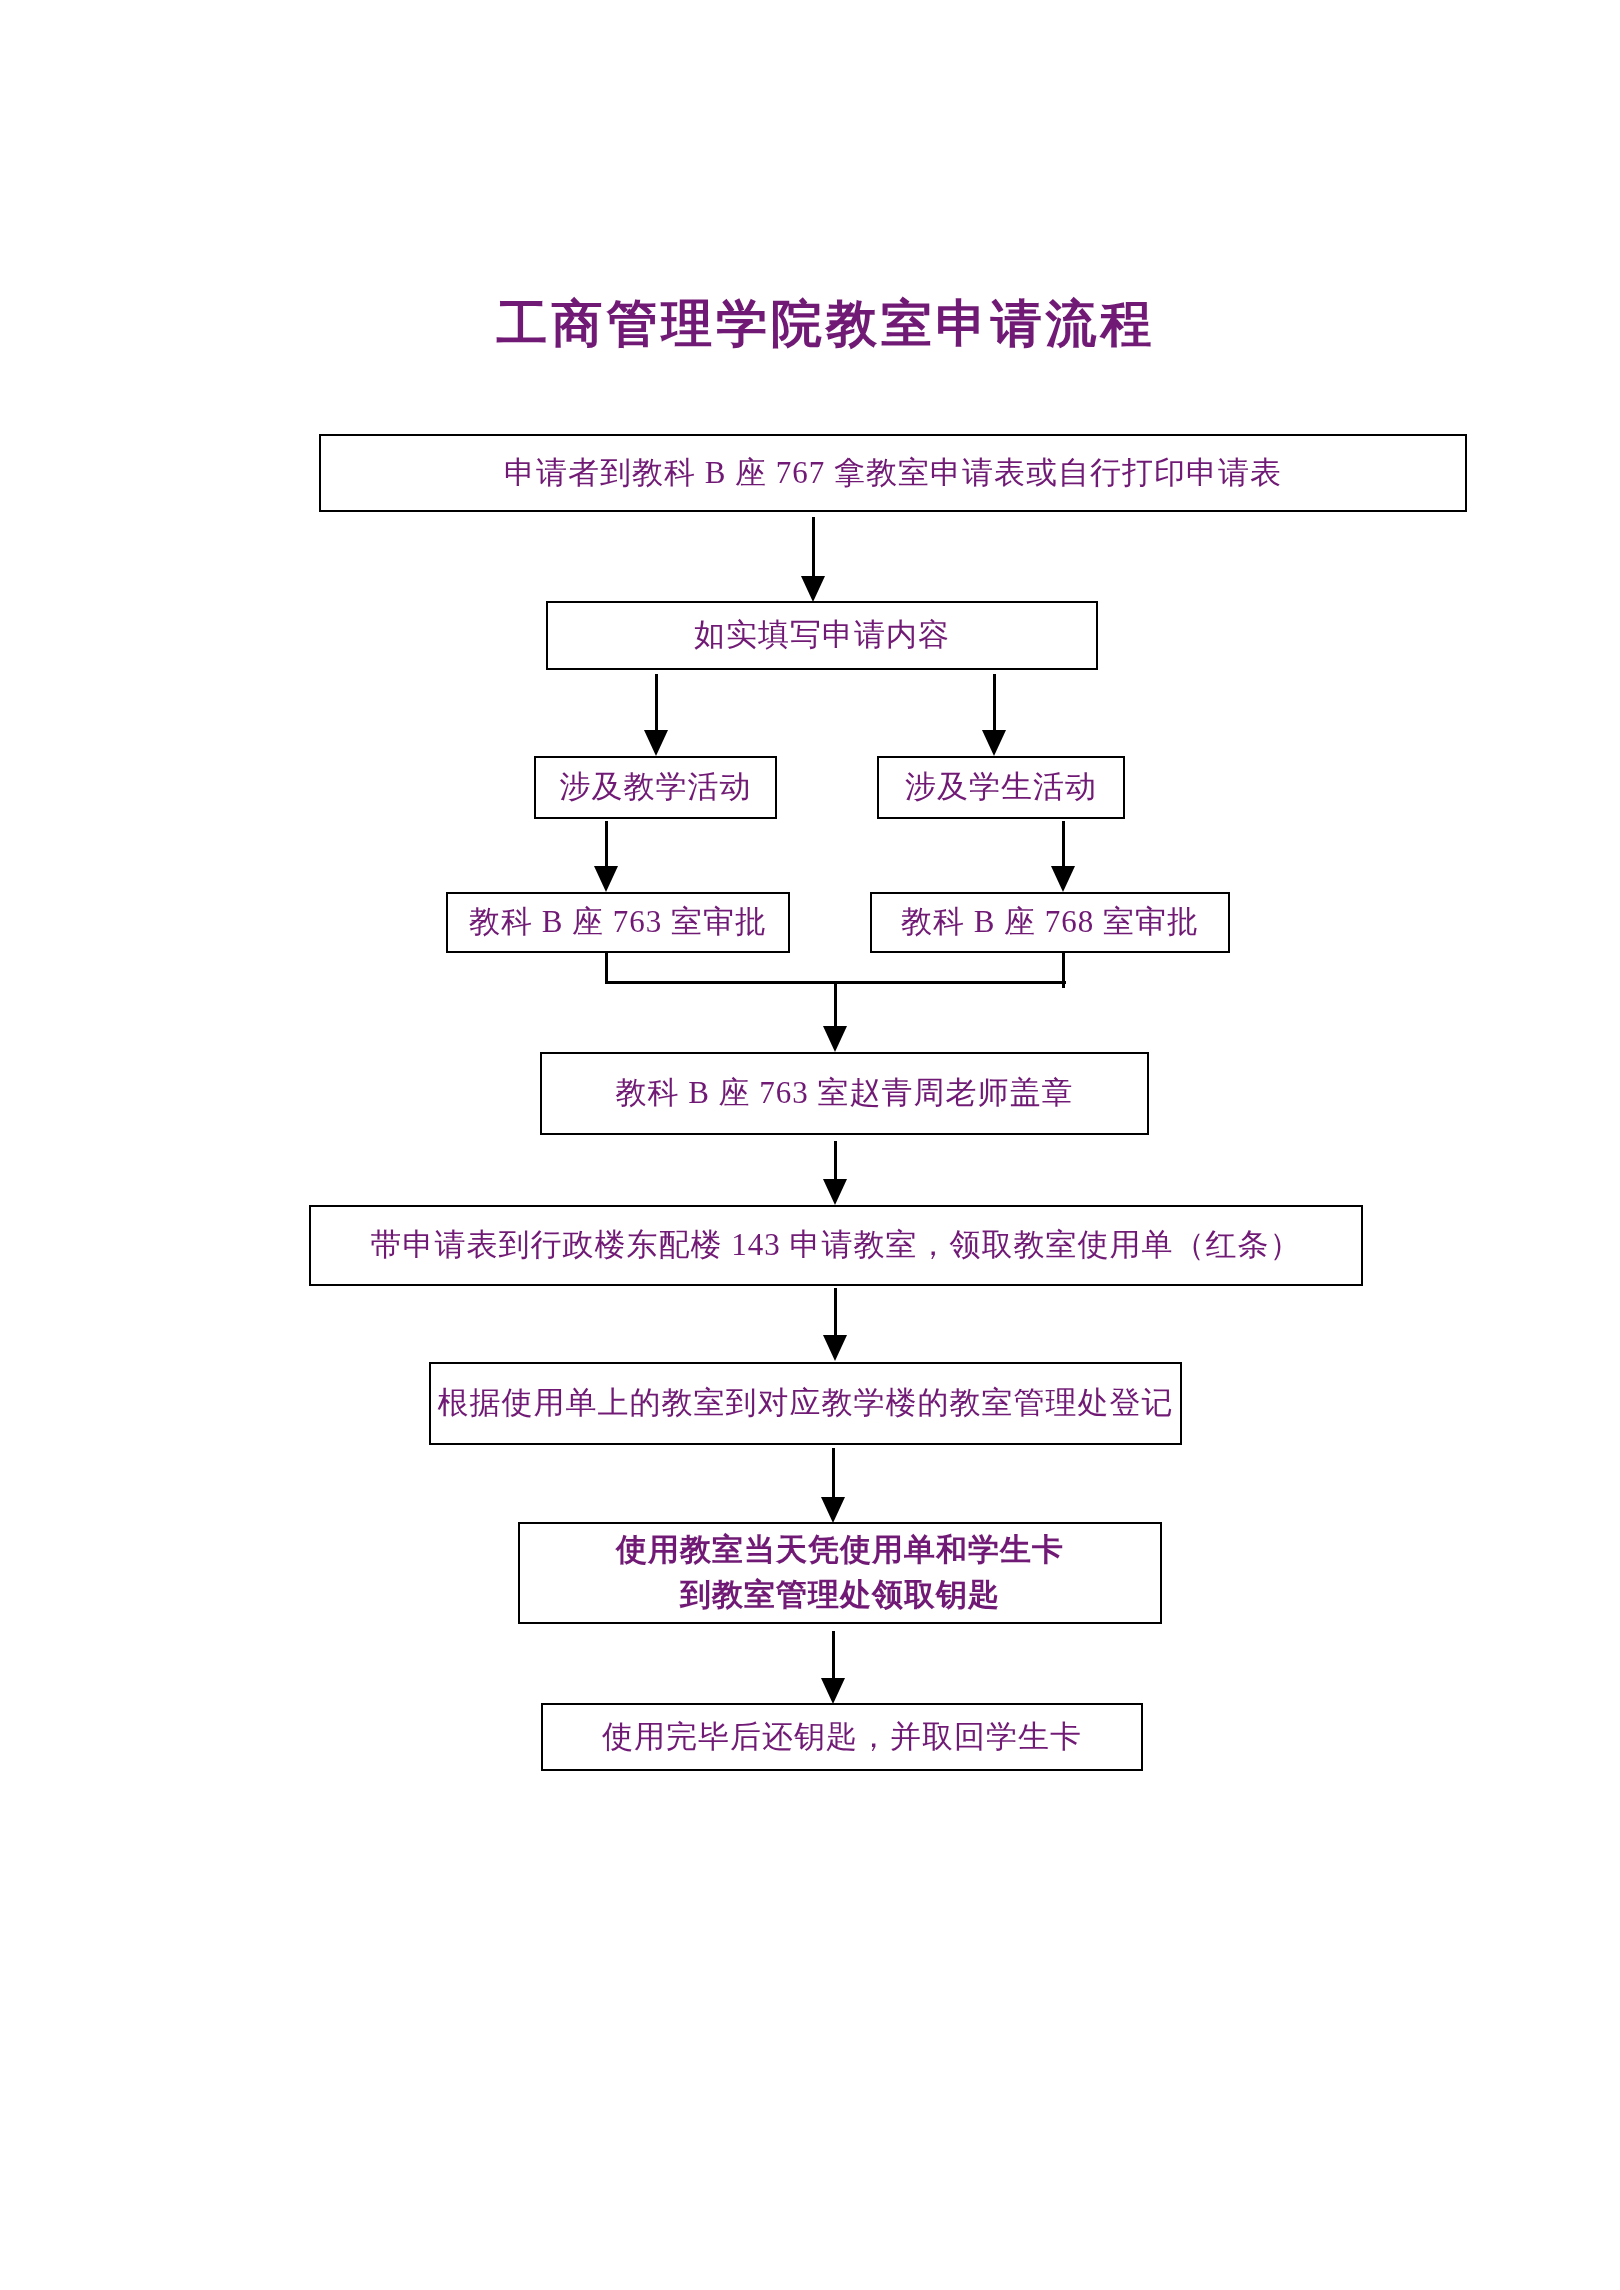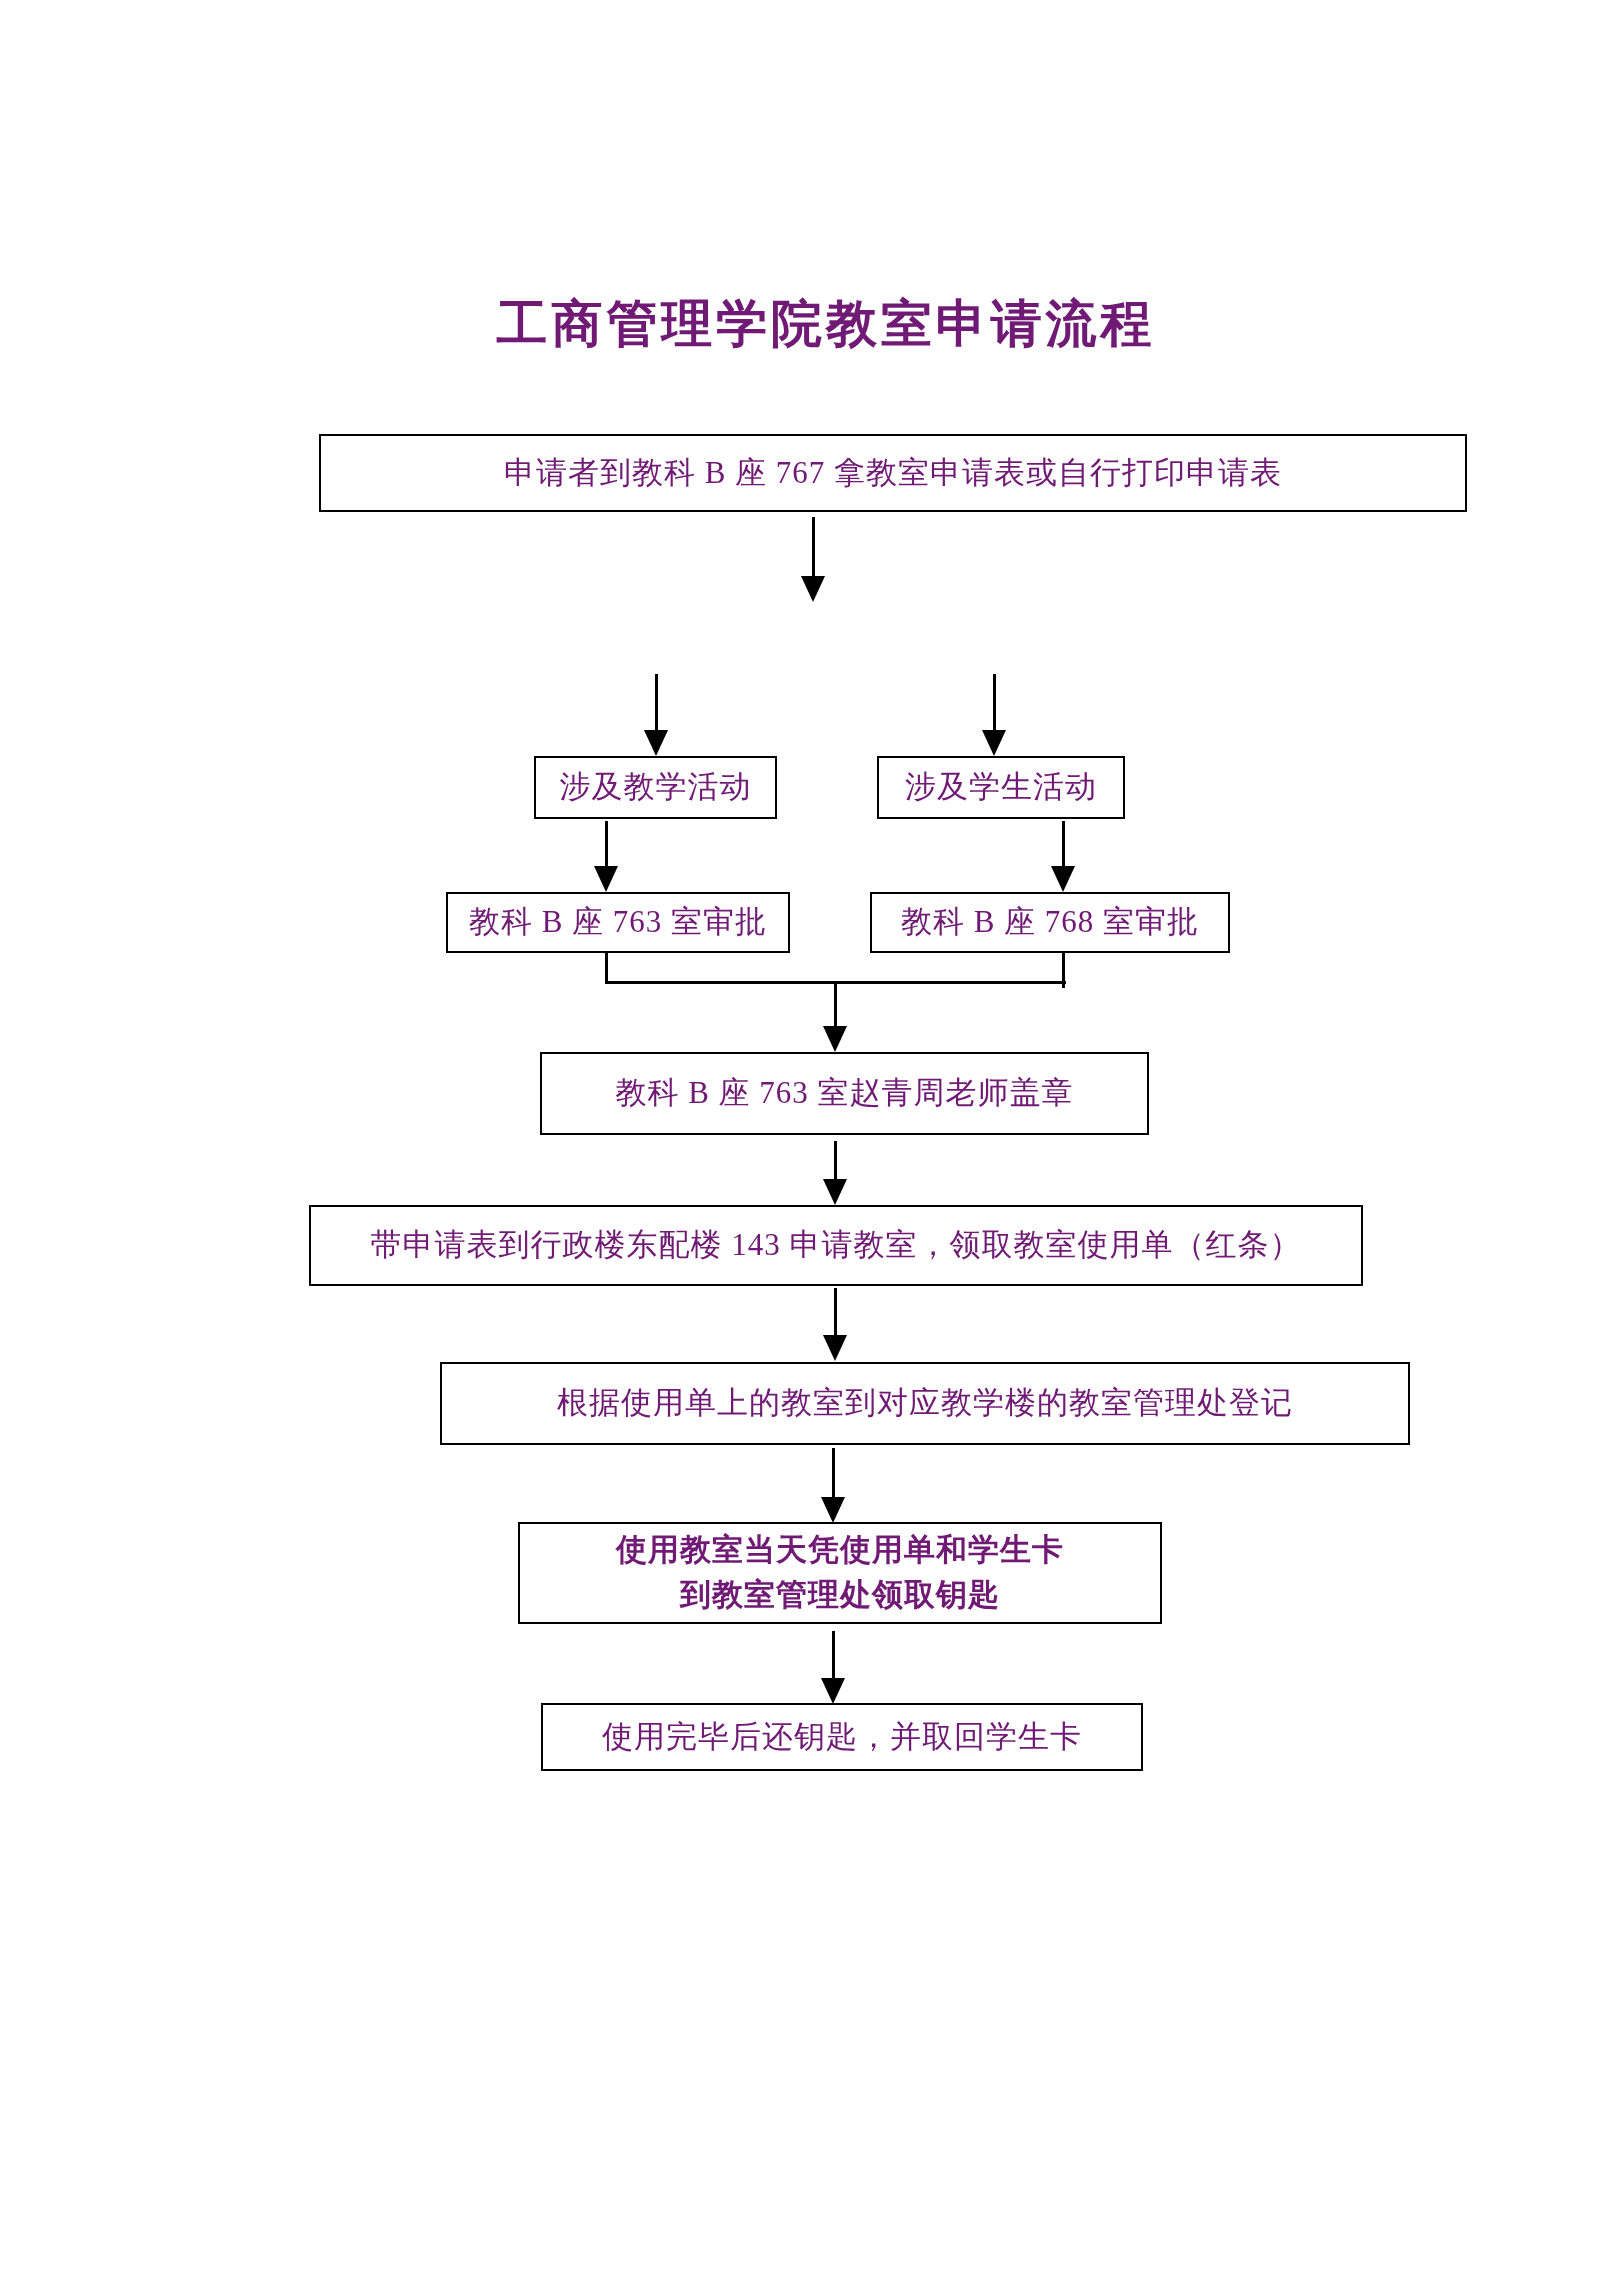--- a/index.html
+++ b/index.html
@@ -72,20 +72,23 @@
 <div class="page">
 
   <div class="title">工商管理学院教室申请流程</div>
 
   <div class="box" style="left:319px; top:434px; width:1148px; height:78px;">
     <span>申请者到教科 B 座 767 拿教室申请表或自行打印申请表</span>
   </div>
 
   <div class="vline arrow" style="left:812px; top:517px; height:59px;"></div>
 
+  <div class="box" style="left:546px; top:601px; width:552px; height:69px;">
+    <span>如实填写申请内容</span>
+  </div>
 
   <div class="vline arrow" style="left:655px; top:674px; height:56px;"></div>
   <div class="vline arrow" style="left:993px; top:674px; height:56px;"></div>
 
   <div class="box" style="left:534px; top:756px; width:243px; height:63px;">
     <span>涉及教学活动</span>
   </div>
   <div class="box" style="left:877px; top:756px; width:248px; height:63px;">
     <span>涉及学生活动</span>
   </div>
@@ -110,21 +113,21 @@
   </div>
 
   <div class="vline arrow" style="left:834px; top:1141px; height:38px;"></div>
 
   <div class="box" style="left:309px; top:1205px; width:1054px; height:81px;">
     <span>带申请表到行政楼东配楼 143 申请教室，领取教室使用单（红条）</span>
   </div>
 
   <div class="vline arrow" style="left:834px; top:1288px; height:47px;"></div>
 
-  <div class="box" style="left:440px; top:1362px; width:970px; height:83px;justify-content:center;">
+  <div class="box" style="left:429px; top:1362px; width:753px; height:83px;justify-content:center;">
     <span>根据使用单上的教室到对应教学楼的教室管理处登记</span>
   </div>
 
   <div class="vline arrow" style="left:832px; top:1448px; height:49px;"></div>
 
   <div class="box" style="left:518px; top:1522px; width:644px; height:102px;font-weight:bold;">
     <span>使用教室当天凭使用单和学生卡</span>
     <span>到教室管理处领取钥匙</span>
   </div>
 

